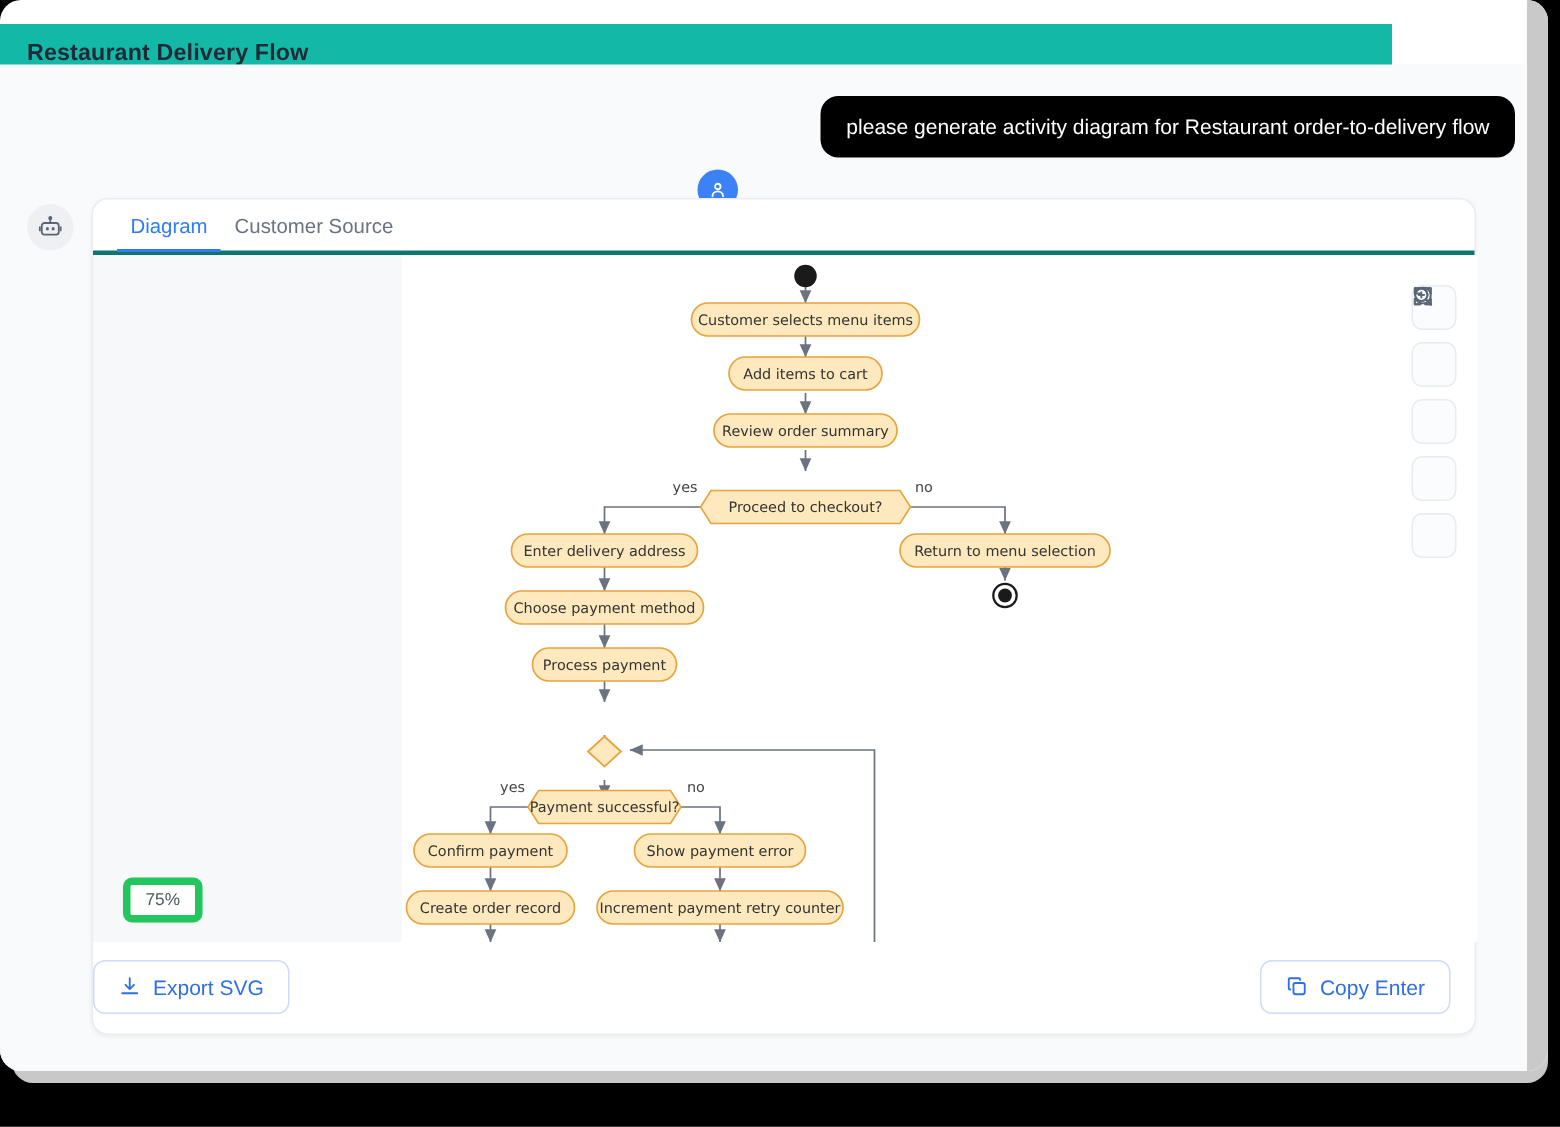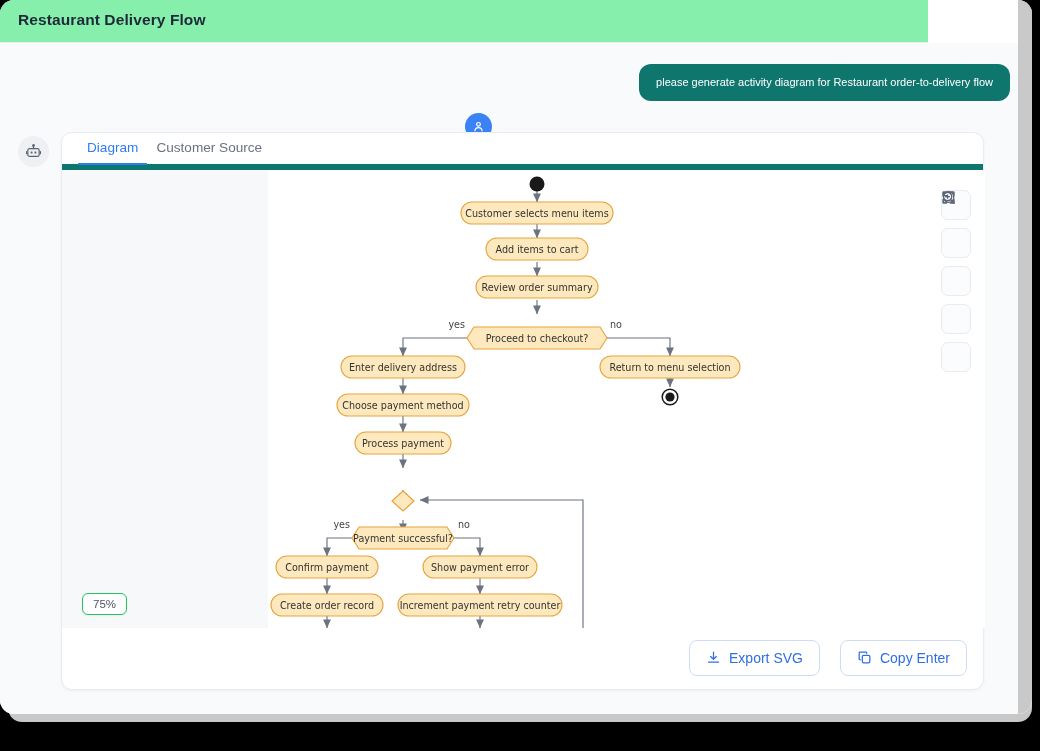--- a/index.html
+++ b/index.html
@@ -21,23 +21,23 @@
   }
   .window-shadow {
     position: absolute; left: 8px; top: 8px;
     width: 1024px; height: 714px;
     background: #c8c8c8;
     border-radius: 14px;
   }
 
   
   .header {
-    position: absolute; left: 0; top: 0;
+    position: absolute; left: 0; top: 16px;
     width: 928px; height: 43px;
-    background: #86efac;
+    background: #14b8a6;
     border-bottom: 1px solid #eceef1;
   }
   .header-title {
     position: absolute; left: 18px; top: 11px;
     font-size: 15.5px; font-weight: 600;
     color: #1f2937; letter-spacing: .1px;
   }
 
   
   .body-area {
@@ -51,24 +51,24 @@
     position: absolute; right: 22px; top: 21px;
     display: flex; align-items: flex-start; gap: 11px;
   }
   .avatar-user {
     width: 27px; height: 27px; border-radius: 50%;
     background: #3b82f6;
     display: flex; align-items: center; justify-content: center;
     flex-shrink: 0; margin-top: 4px;
   }
   .bubble-user {
-    background: #0f766e; color: #ffffff;
+    background: #000000; color: #ffffff;
     border-radius: 12px;
     padding: 11px 17px;
-    font-size: 11px; line-height: 1.35;
+    font-size: 14px; line-height: 1.35;
     max-width: 480px; white-space: nowrap;
   }
 
   
   .msg-bot {
     position: absolute; left: 18px; top: 89px;
     display: flex; align-items: flex-start; gap: 12px;
   }
   .avatar-bot {
     width: 31px; height: 31px; border-radius: 50%;
@@ -82,21 +82,21 @@
     width: 923px; height: 558px;
     background: #ffffff;
     border: 1px solid #e9edf2;
     border-radius: 11px;
     position: relative;
     box-shadow: 0 1px 3px rgba(16,24,40,.05);
   }
   .tabs {
     position: absolute; left: 0; top: 0;
     width: 100%; height: 37px;
-    border-bottom: 6px solid #0f766e;
+    border-bottom: 3px solid #0f766e;
     display: flex; align-items: flex-end;
     padding-left: 16px;
   }
   .tab {
     font-size: 13.6px; color: #6b7280;
     padding: 0 9px 9px 9px;
     cursor: pointer; position: relative;
     background: none; border: none;
     font-family: inherit;
   }
@@ -117,21 +117,21 @@
   }
   .canvas-pad {
     position: absolute; left: 0; top: 0;
     width: 206px; height: 458px;
     background: #f6f8fa;
   }
   .canvas svg { position: absolute; left: 0; top: 0; }
 
   .zoom-badge {
     position: absolute; left: 20px; bottom: 13px;
-    background: #ffffff; border: 1px solid #22c55e;
+    background: #ffffff; border: 5px solid #22c55e;
     border-radius: 6px;
     font-size: 11.5px; color: #4b5563;
     padding: 4px 10px;
     box-shadow: 0 1px 2px rgba(16,24,40,.05);
   }
 
   
   .zoom-controls {
     position: absolute; right: 14px; top: 20px;
     display: flex; flex-direction: column; gap: 8px;
@@ -142,21 +142,21 @@
     border-radius: 7px;
     display: flex; align-items: center; justify-content: center;
     cursor: pointer; padding: 0;
   }
   .zc-btn svg { display: block; }
 
   
   .card-footer {
     position: absolute; left: 0; bottom: 0;
     width: 923px; height: 63px;
-    display: flex; align-items: center; justify-content: flex-end;
+    display: flex; align-items: center; justify-content: space-between;
     gap: 20px; padding-right: 18px;
   }
   .act-btn {
     display: flex; align-items: center; gap: 8px;
     background: #ffffff; border: 1px solid #cfdcf7;
     border-radius: 8px;
     color: #2f6fe4; font-size: 14px;
     padding: 9px 16px; cursor: pointer;
     font-family: inherit;
   }

